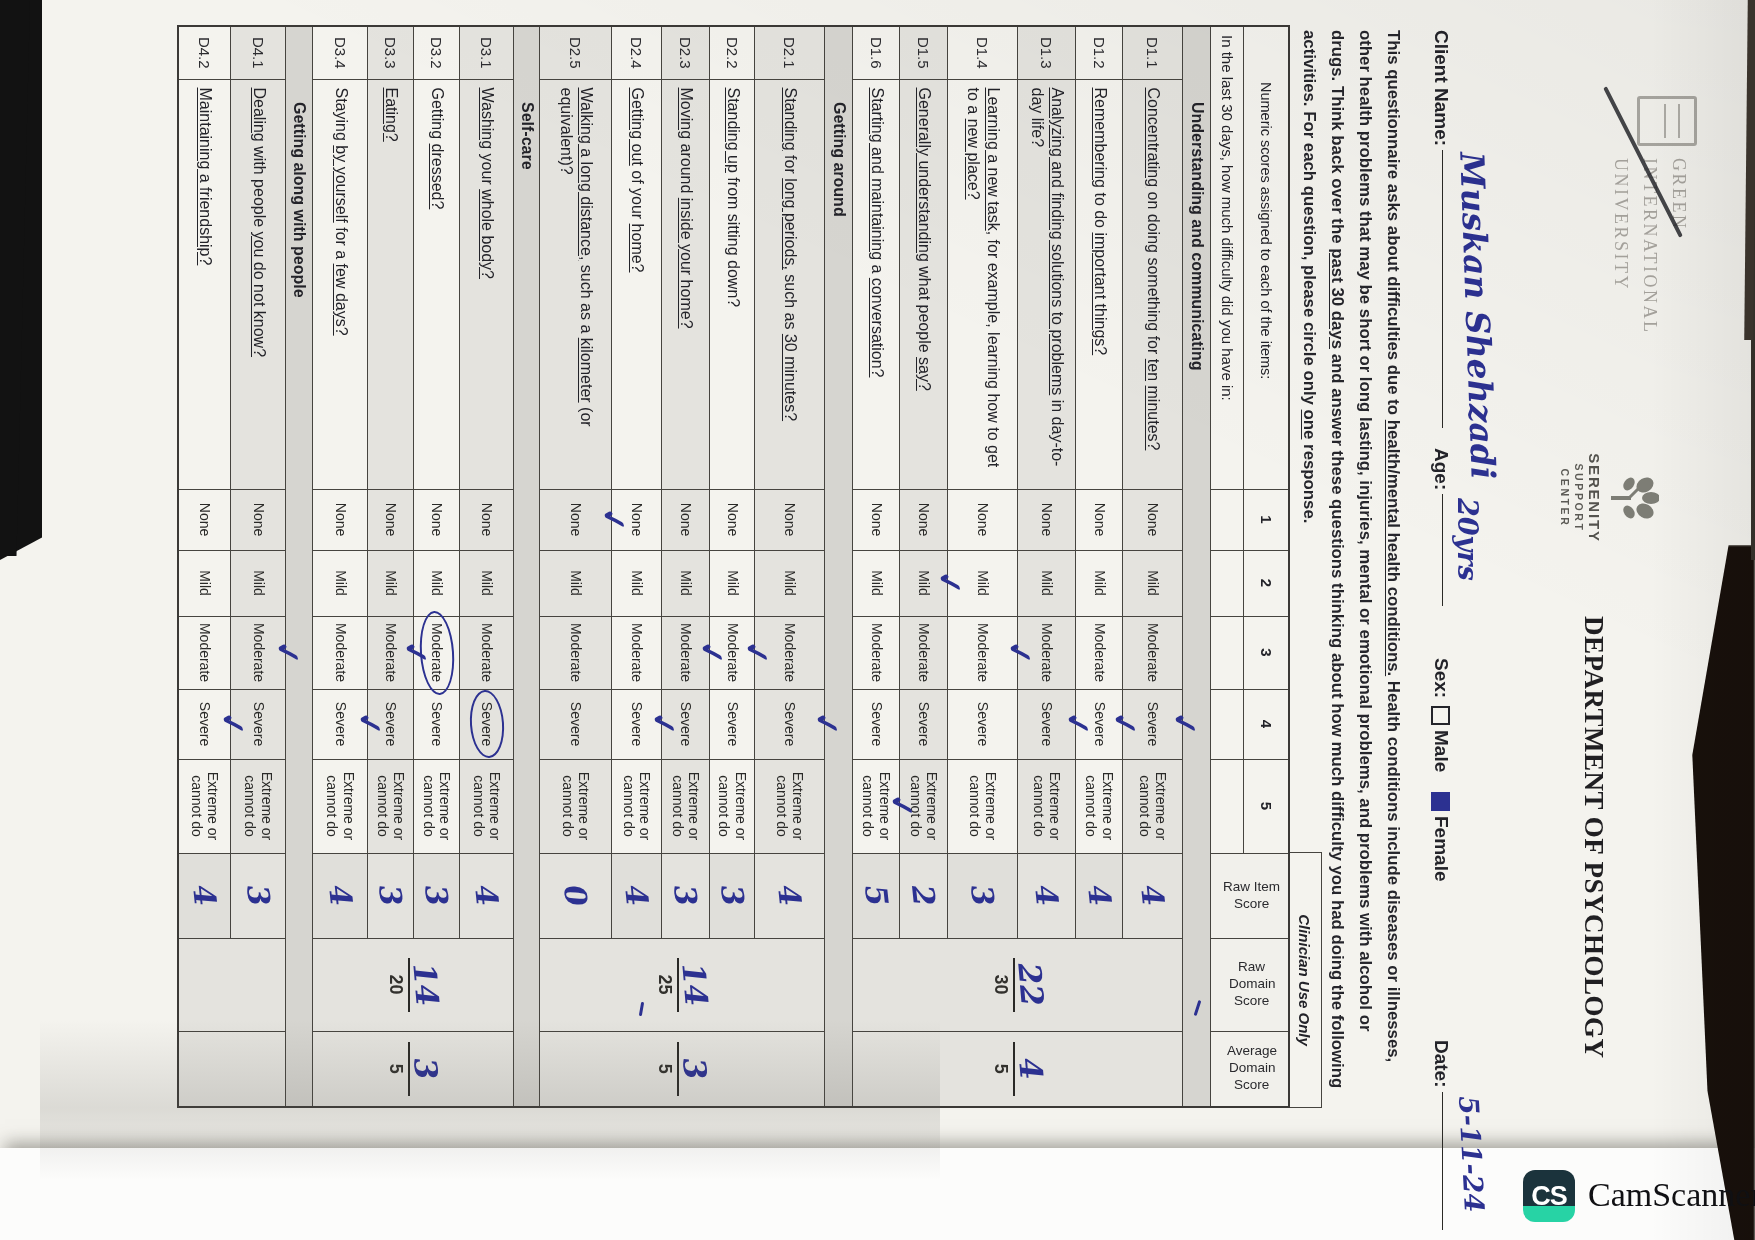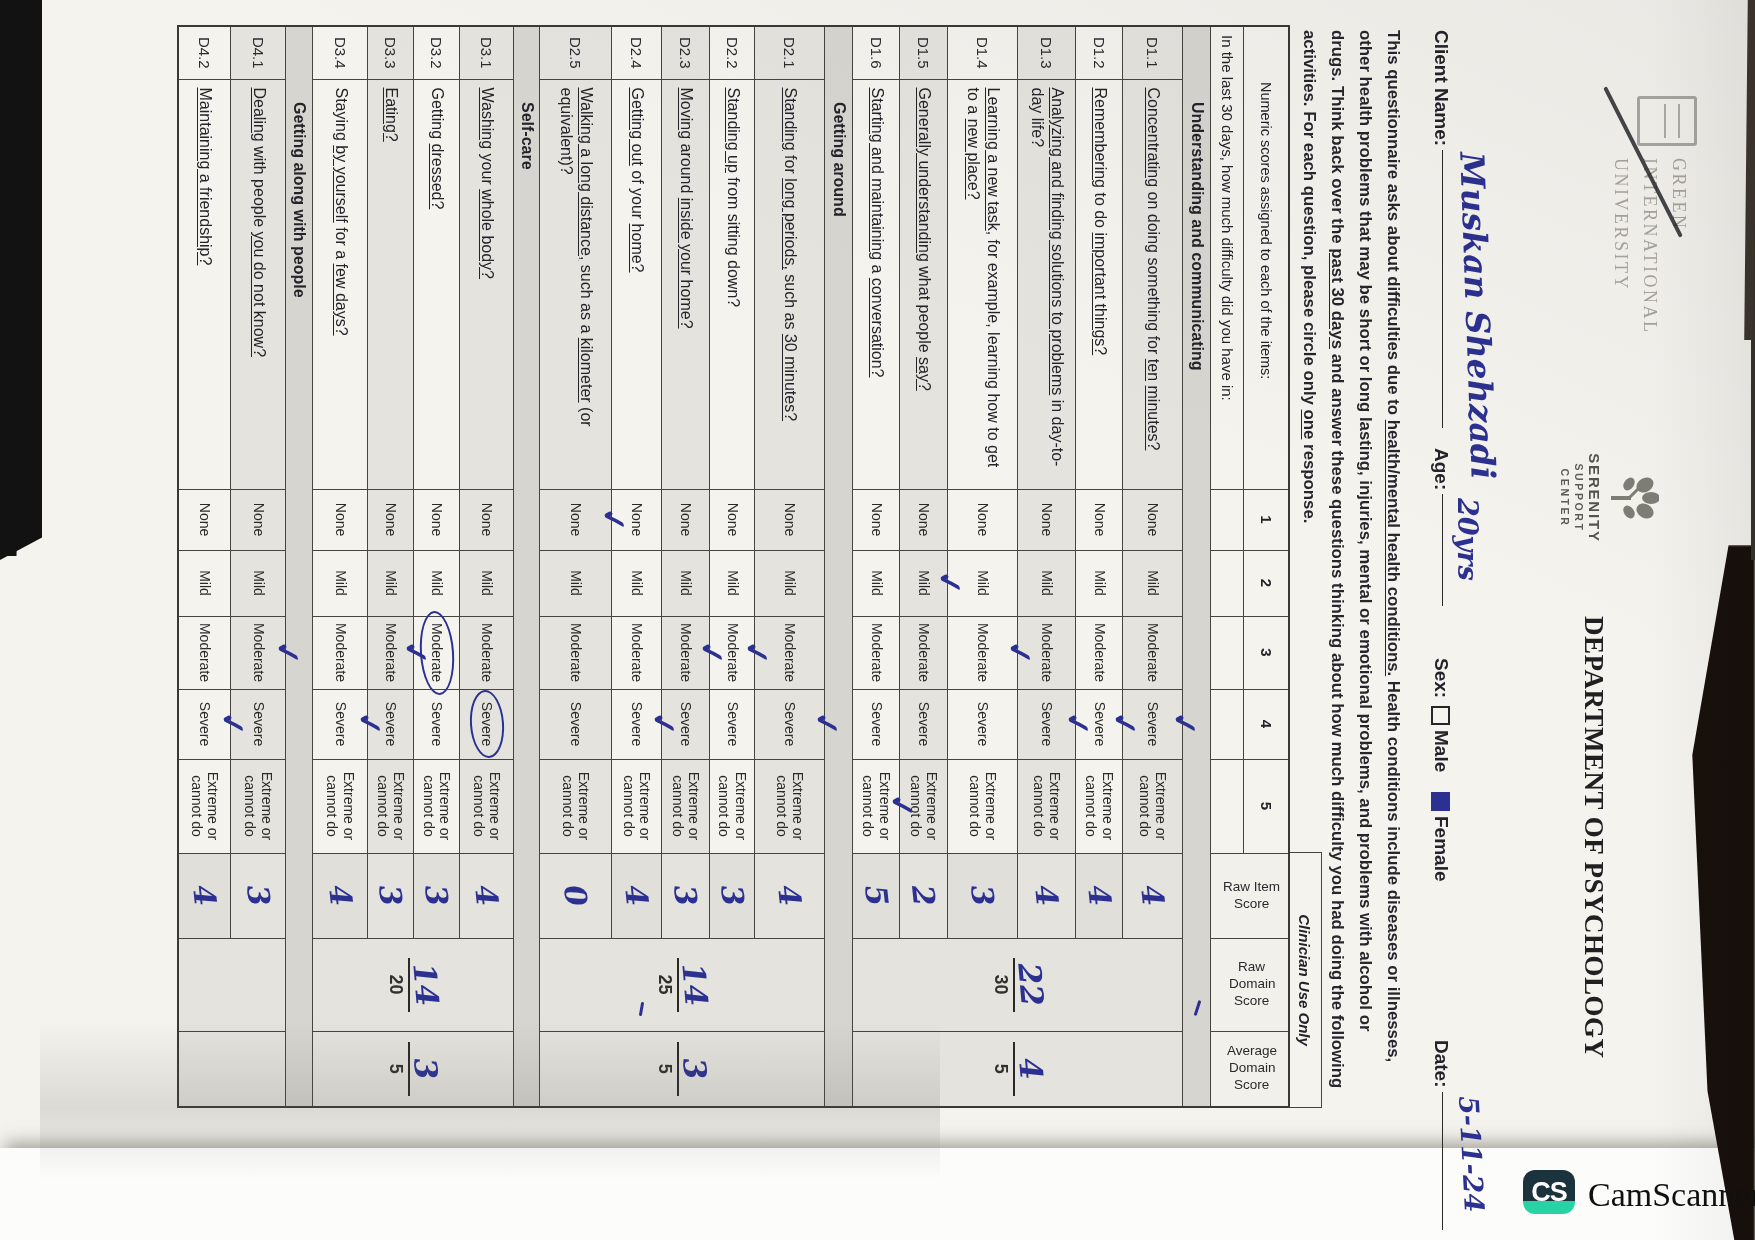--- a/index.html
+++ b/index.html
@@ -91,21 +91,21 @@
   .frac .bar{width:54px;border-top:2.2px solid #2a2926;margin:2px 0;}
   .frac .den{font-size:18px;font-weight:600;color:#32312d;}
   .ink-dash{position:absolute;background:var(--ink);height:3px;border-radius:2px;}
 
   
   .edge-left{position:absolute;left:0;top:0;width:30px;height:556px;background:#121212;
        clip-path:polygon(0 0,100% 0,55% 100%,0 100%);}
   .edge-rightline{position:absolute;left:1746px;top:0;width:9px;height:340px;background:#3a332c;transform:rotate(.6deg);}
   .corner-shadow{position:absolute;left:40px;top:1020px;width:900px;height:160px;pointer-events:none;
        background:linear-gradient(to bottom,rgba(0,0,0,0),rgba(90,88,82,.16) 55%,rgba(0,0,0,0));}
-  .cs-badge{position:absolute;left:1523px;top:1170px;width:52px;height:44px;border-radius:12px;
+  .cs-badge{position:absolute;left:1523px;top:1170px;width:52px;height:52px;border-radius:12px;
        background:linear-gradient(180deg,var(--cs-navy) 0%,var(--cs-navy) 70%,var(--cs-teal) 70%);
        display:flex;align-items:center;justify-content:center;color:#fff;font-weight:bold;font-size:27px;
        letter-spacing:-1px;font-family:"Liberation Sans",sans-serif;}
   .cs-text{position:absolute;left:1588px;top:1176px;font-family:"Liberation Serif",serif;
        font-size:34px;color:#101013;}
 </style>
 </head>
 <body>
 
 <div class="stage">

